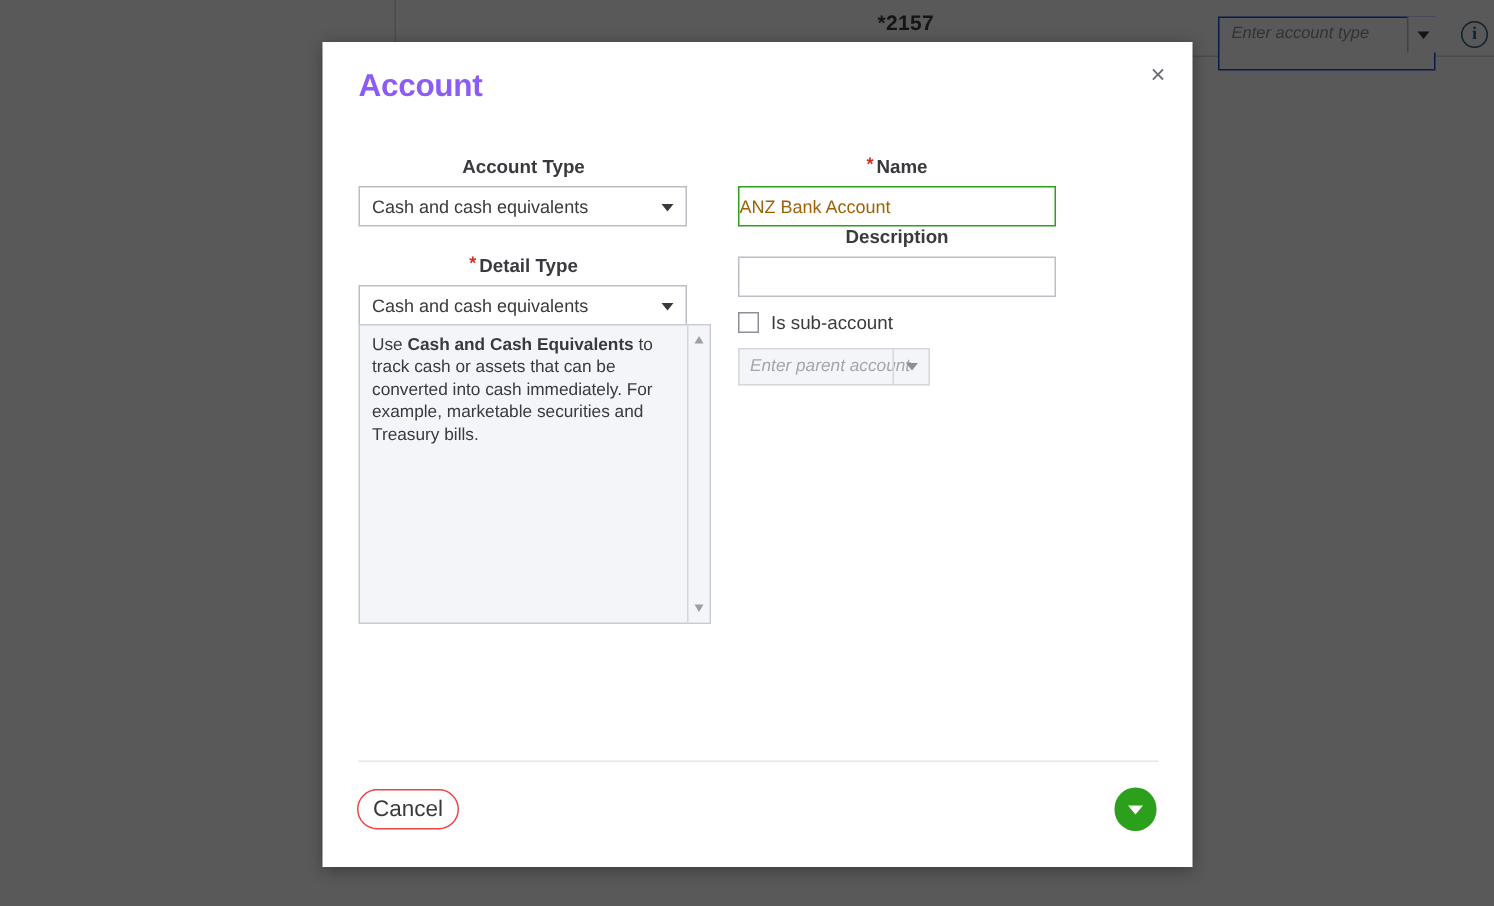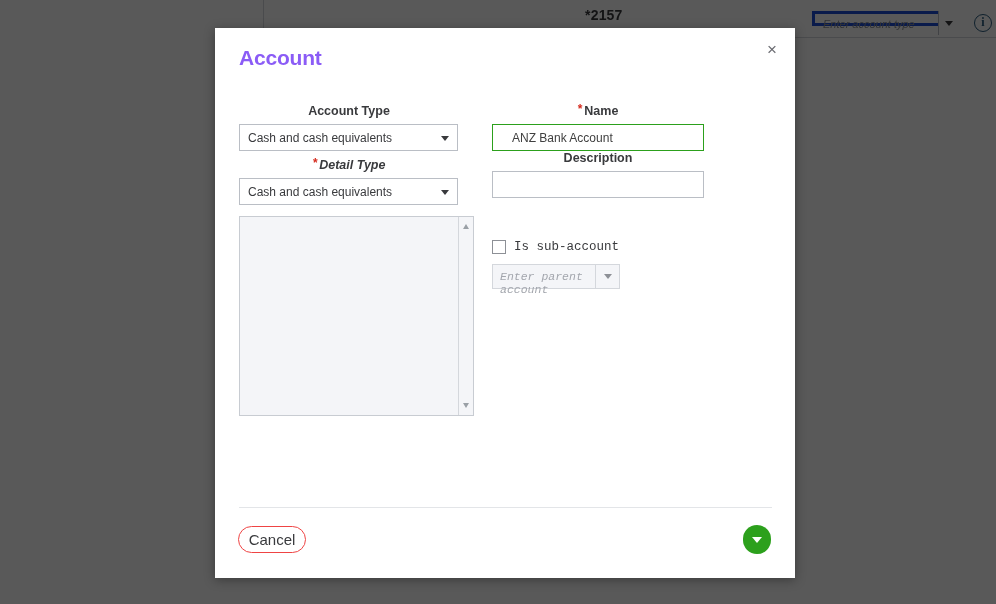--- a/index.html
+++ b/index.html
@@ -22,22 +22,22 @@
     background:#ffffff;
     border-bottom:1px solid #d4d7dc;
     border-left:1px solid #d4d7dc;
   }
   #bg-acct-num {
     position:absolute; left:321px; top:7px;
     font-size:14px; color:#393a3d; font-weight:bold;
     letter-spacing:.2px;
   }
   #bg-acct-type {
-    position:absolute; left:548px; top:11px; width:145px; height:15px;
-    border:3px solid #1d4ed8; background:#fff;
+    position:absolute; left:548px; top:11px; width:145px; height:36px;
+    border:1px solid #1d4ed8; background:#fff;
   }
   #bg-acct-type .ph {
     position:absolute; left:8px; top:4px;
     font-size:11px; color:#8d9096; font-style:italic;
   }
   #bg-acct-caret {
     position:absolute; left:674px; top:11px; width:20px; height:24px;
     border-left:1px solid #babec5; background:#fff;
   }
   #bg-acct-caret .tri {
@@ -105,22 +105,22 @@
   }
   .select-box .sel-caret {
     position:absolute; right:8px; top:11px;
     width:0;height:0;border-left:4px solid transparent;border-right:4px solid transparent;
     border-top:5px solid #393a3d;
   }
 
   .text-input {
     width:212px; height:27px;
     border:1px solid #babec5; background:#ffffff;
-    font-size:12px; color:#404040;
-    padding:0 19px;
+    font-size:12px; color:#a16207;
+    padding:0 0;
     font-family:"Liberation Sans", sans-serif;
     outline:none;
   }
   .text-input.focused {
     border:1.5px solid #2ca01c;
   }
 
   
   #help-box {
     position:absolute; left:24px; top:188px;
@@ -138,21 +138,21 @@
     background:#f4f5f8; border-left:1px solid #d4d7dc;
   }
   .scroll-arrow {
     position:absolute; left:4px; width:0;height:0;
     border-left:3.5px solid transparent;border-right:3.5px solid transparent;
   }
   #scroll-up   { top:7px;   border-bottom:5px solid #9aa0a6; }
   #scroll-down { bottom:7px; border-top:5px solid #9aa0a6; }
 
   
-  #subacct-wrap { position:absolute; left:277px; top:212px;font-family:Liberation Mono, monospace; }
+  #subacct-wrap { position:absolute; left:277px; top:180px; }
   #subacct-row { display:flex; align-items:center; }
   #subacct-check {
     width:14px; height:14px;
     border:1px solid #8d9096; background:#fff;
     margin-right:8px; cursor:pointer;
   }
   #subacct-label { font-size:12.5px; color:#393a3d; }
   #parent-select {
     position:relative; margin-top:10px;
     width:128px; height:25px;
@@ -234,30 +234,31 @@
   <div id="col-left">
 
     <div class="lbl-row field-label">
       <span>Account Type</span>
     </div>
     <div class="select-box">
       <span class="sel-text">Cash and cash equivalents</span>
       <span class="sel-caret"></span>
     </div>
 
-    <div class="lbl-row field-label" style="margin-top:7px;font-style:italic;">
+    <div class="lbl-row field-label" style="margin-top:19px;">
       <span class="req-star">*</span><span>Detail Type</span>
     </div>
     <div class="select-box">
       <span class="sel-text">Cash and cash equivalents</span>
       <span class="sel-caret"></span>
     </div>
   </div>
 
   <div id="help-box">
+    <div id="help-text"><span>Use </span><b>Cash and Cash Equivalents</b><span> to track cash or assets that can be converted into cash immediately. For example, marketable securities and Treasury bills.</span></div>
     <div id="help-scroll">
       <span class="scroll-arrow" id="scroll-up"></span>
       <span class="scroll-arrow" id="scroll-down"></span>
     </div>
   </div>
 
   <div id="col-right">
 
     <div class="lbl-row field-label">
       <span class="req-star">*</span><span>Name</span>

